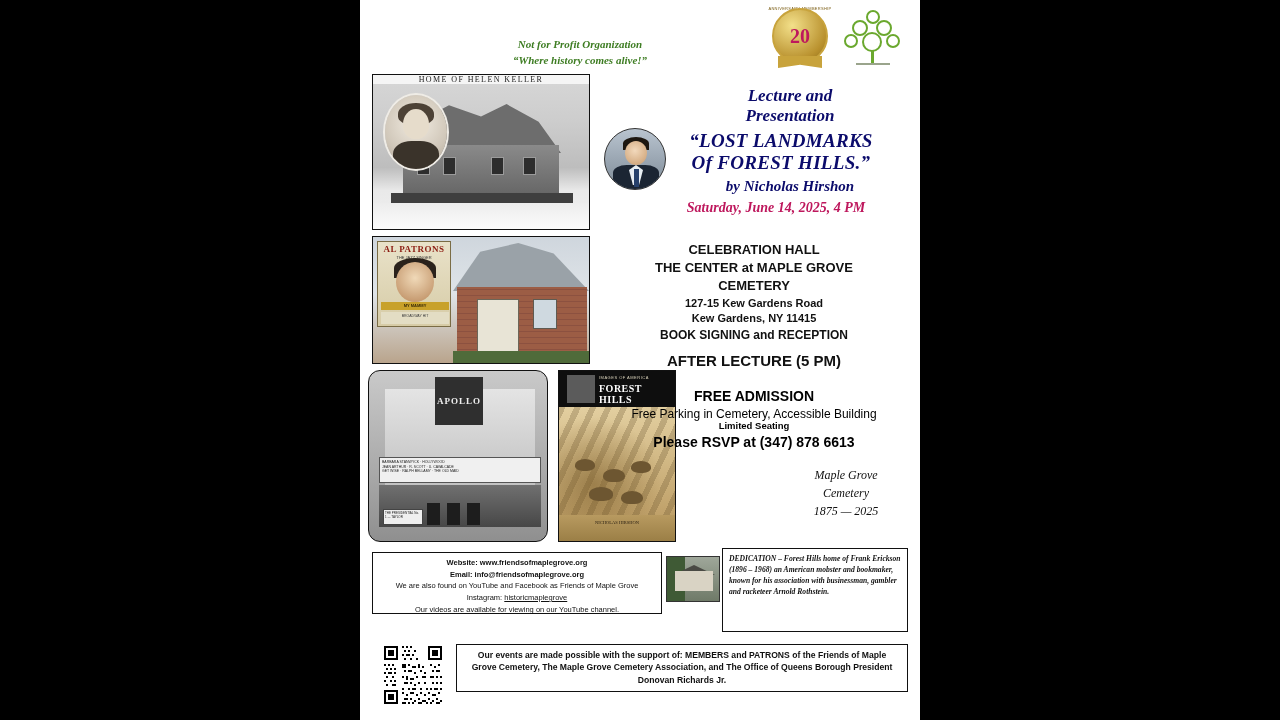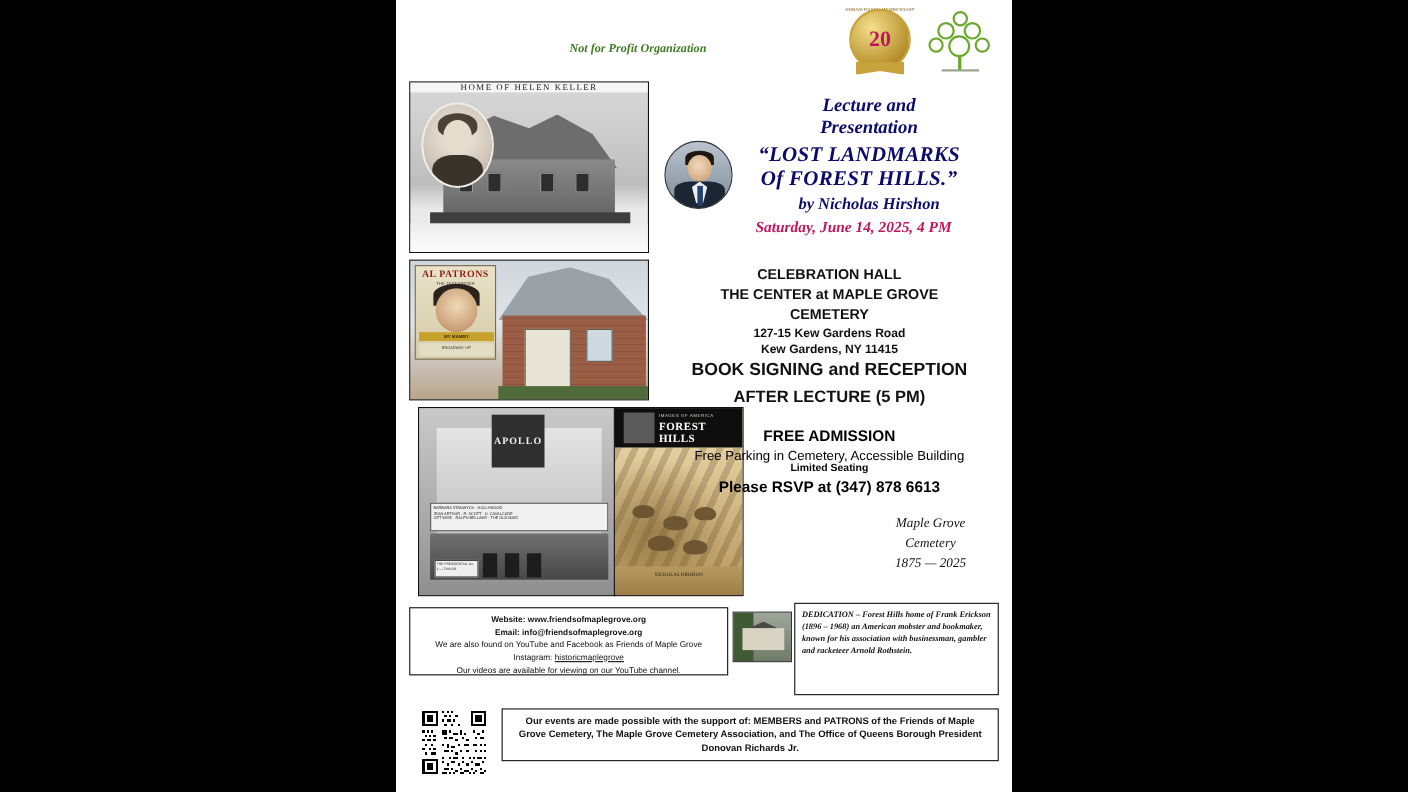--- a/index.html
+++ b/index.html
@@ -237,22 +237,23 @@
     position: absolute; left: 160px; top: 62px; width: 24px; height: 30px;
     background: #cfd9e0; border: 1px solid #5e5b52;
   }
   #jolson .shrub {
     position: absolute; left: 80px; bottom: 0; width: 138px; height: 12px;
     background: #4f6b3a;
   }
 
   
   #theater {
-    left: 20px; top: 370px; width: 180px; height: 172px;
+    left: 8px; top: 370px; width: 180px; height: 172px;
     background: linear-gradient(180deg,#c9c9c9,#a9a9a9 60%,#8f8f8f);
+    border-radius: 12px;
   }
   #theater .bldg {
     position: absolute; left: 16px; top: 18px; width: 150px; height: 110px;
     background: linear-gradient(180deg,#e4e4e4,#bdbdbd);
   }
   #theater .vert {
     position: absolute; left: 66px; top: 6px; width: 48px; height: 48px;
     background: #2f2f2f; color: #eee;
     font-family: "Liberation Serif", serif; font-weight: bold;
     font-size: 9px; letter-spacing: 1px;
@@ -368,21 +369,21 @@
     position: absolute; left: 29px; top: 40px; width: 5px; height: 18px;
     background: #26406b;
   }
 
   .venue { position: absolute; left: 236px; width: 316px; text-align: center; color: #111; }
   #v1 { top: 242px; font-size: 13px; font-weight: bold; }
   #v2 { top: 260px; font-size: 13px; font-weight: bold; }
   #v3 { top: 278px; font-size: 13px; font-weight: bold; }
   #v4 { top: 297px; font-size: 11px; font-weight: bold; }
   #v5 { top: 312px; font-size: 11px; font-weight: bold; }
-  #v6 { top: 328px; font-size: 16px; font-weight: bold; text-align: center; }
+  #v6 { top: 328px; font-size: 12px; font-weight: bold; text-align: center; }
   #v7 { top: 352px; font-size: 15px; font-weight: bold; }
 
   #a1 { position: absolute; left: 236px; width: 316px; top: 388px; text-align: center; font-size: 14px; font-weight: bold; }
   #a2 { position: absolute; left: 236px; width: 316px; top: 407px; text-align: center; font-size: 12px; font-weight: normal; }
   #a3 { position: absolute; left: 236px; width: 316px; top: 420px; text-align: center; font-size: 9.5px; font-weight: bold; }
   #a4 { position: absolute; left: 236px; width: 316px; top: 434px; text-align: center; font-size: 14px; font-weight: bold; }
 
   
   .seal150 {
     position: absolute; left: 340px; top: 466px; width: 76px; height: 70px;
@@ -477,20 +478,21 @@
 </style>
 </head>
 <body>
 
 <div id="stage">
 
   <div id="flyer">
 
     <div class="header">
       <div class="org-sub">Not for Profit Organization</div>
+      <div class="org-tag">“Where history comes alive!”</div>
 
       <div class="seal20">
         <div class="top-txt">ANNIVERSARY MEMBERSHIP</div>
         <div class="ring"></div>
         <div class="num">20</div>
         <div class="ribbon"></div>
       </div>
 
       <div class="treelogo">
         <div class="leaf" style="left:24px;top:2px;width:14px;height:14px;"></div>

